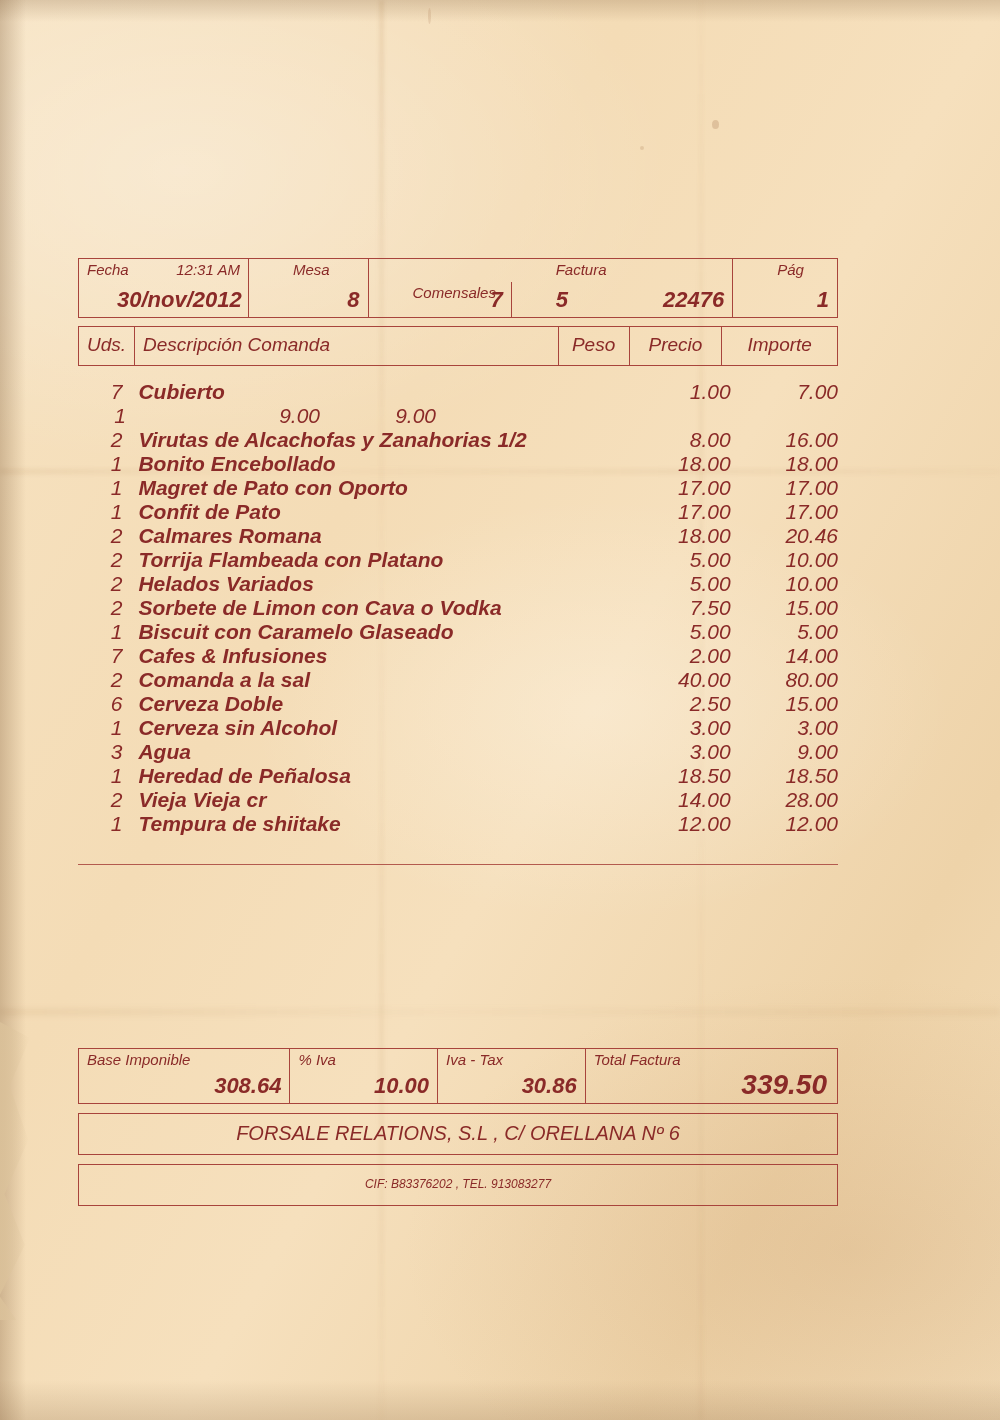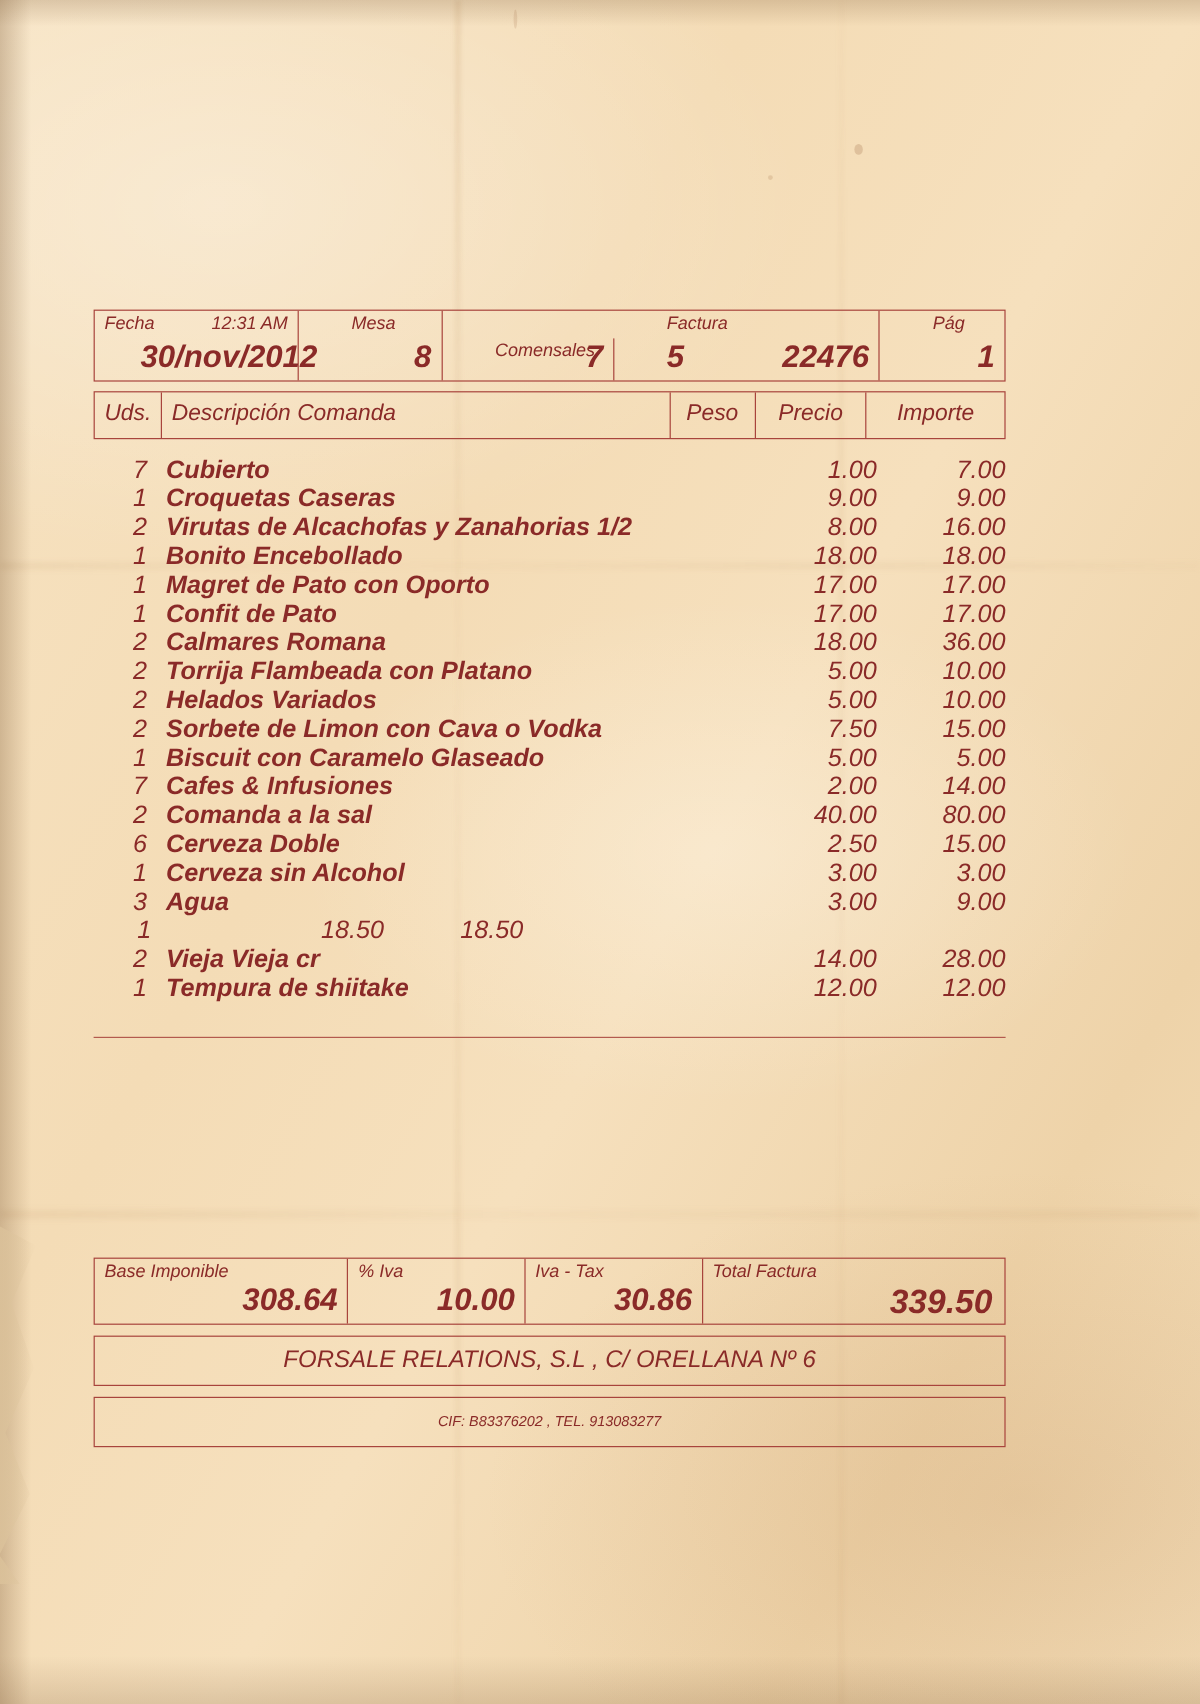--- a/index.html
+++ b/index.html
@@ -103,21 +103,21 @@
   .hdr .cell:last-child { border-right: none; }
   .cap {
     font-size: 15px;
     font-style: italic;
     color: #8a2a28;
     line-height: 16px;
   }
   .val {
     position: absolute;
     bottom: 4px;
-    font-size: 26px;
+    font-size: 22px;
     font-weight: bold;
     font-style: italic;
     color: #8a2a28;
   }
   .val.right { right: 8px; }
   .val.left  { left: 8px; }
 
   .cell-fecha  { width: 212px; }
   .cell-mesa   { width: 102px; }
   .cell-com    { width: 132px; margin-top: 23px; }
@@ -268,21 +268,20 @@
     <div class="items" id="items">
         <div class="item">
           <div class="it-qty">7</div>
           <div class="it-desc">Cubierto</div>
           <div class="it-peso"></div>
           <div class="it-prec">1.00</div>
           <div class="it-imp">7.00</div>
         </div>
         <div class="item">
           <div class="it-qty">1</div>
-          <div class="it-desc">Croquetas Caseras</div>
           <div class="it-peso"></div>
           <div class="it-prec">9.00</div>
           <div class="it-imp">9.00</div>
         </div>
         <div class="item">
           <div class="it-qty">2</div>
           <div class="it-desc">Virutas de Alcachofas y Zanahorias 1/2</div>
           <div class="it-peso"></div>
           <div class="it-prec">8.00</div>
           <div class="it-imp">16.00</div>
@@ -306,21 +305,21 @@
           <div class="it-desc">Confit de Pato</div>
           <div class="it-peso"></div>
           <div class="it-prec">17.00</div>
           <div class="it-imp">17.00</div>
         </div>
         <div class="item">
           <div class="it-qty">2</div>
           <div class="it-desc">Calmares Romana</div>
           <div class="it-peso"></div>
           <div class="it-prec">18.00</div>
-          <div class="it-imp">36.00</div>
+          <div class="it-imp">20.46</div>
         </div>
         <div class="item">
           <div class="it-qty">2</div>
           <div class="it-desc">Torrija Flambeada con Platano</div>
           <div class="it-peso"></div>
           <div class="it-prec">5.00</div>
           <div class="it-imp">10.00</div>
         </div>
         <div class="item">
           <div class="it-qty">2</div>
@@ -373,20 +372,21 @@
         </div>
         <div class="item">
           <div class="it-qty">3</div>
           <div class="it-desc">Agua</div>
           <div class="it-peso"></div>
           <div class="it-prec">3.00</div>
           <div class="it-imp">9.00</div>
         </div>
         <div class="item">
           <div class="it-qty">1</div>
+          <div class="it-desc">Heredad de Peñalosa</div>
           <div class="it-peso"></div>
           <div class="it-prec">18.50</div>
           <div class="it-imp">18.50</div>
         </div>
         <div class="item">
           <div class="it-qty">2</div>
           <div class="it-desc">Vieja Vieja cr</div>
           <div class="it-peso"></div>
           <div class="it-prec">14.00</div>
           <div class="it-imp">28.00</div>

